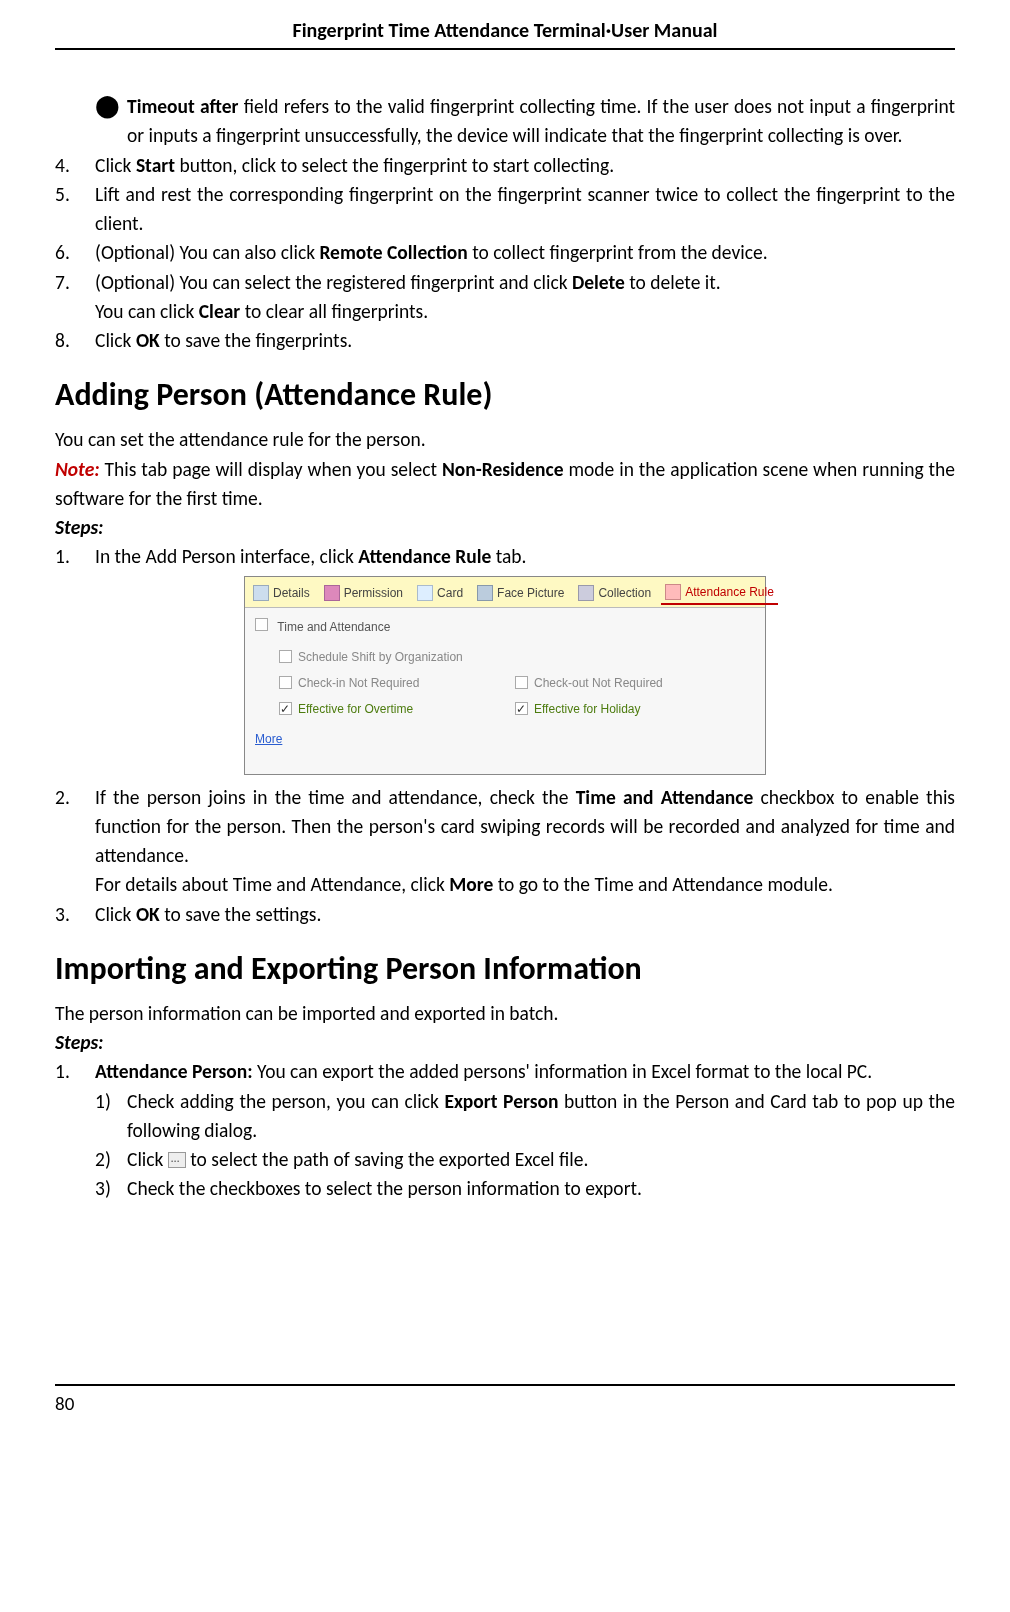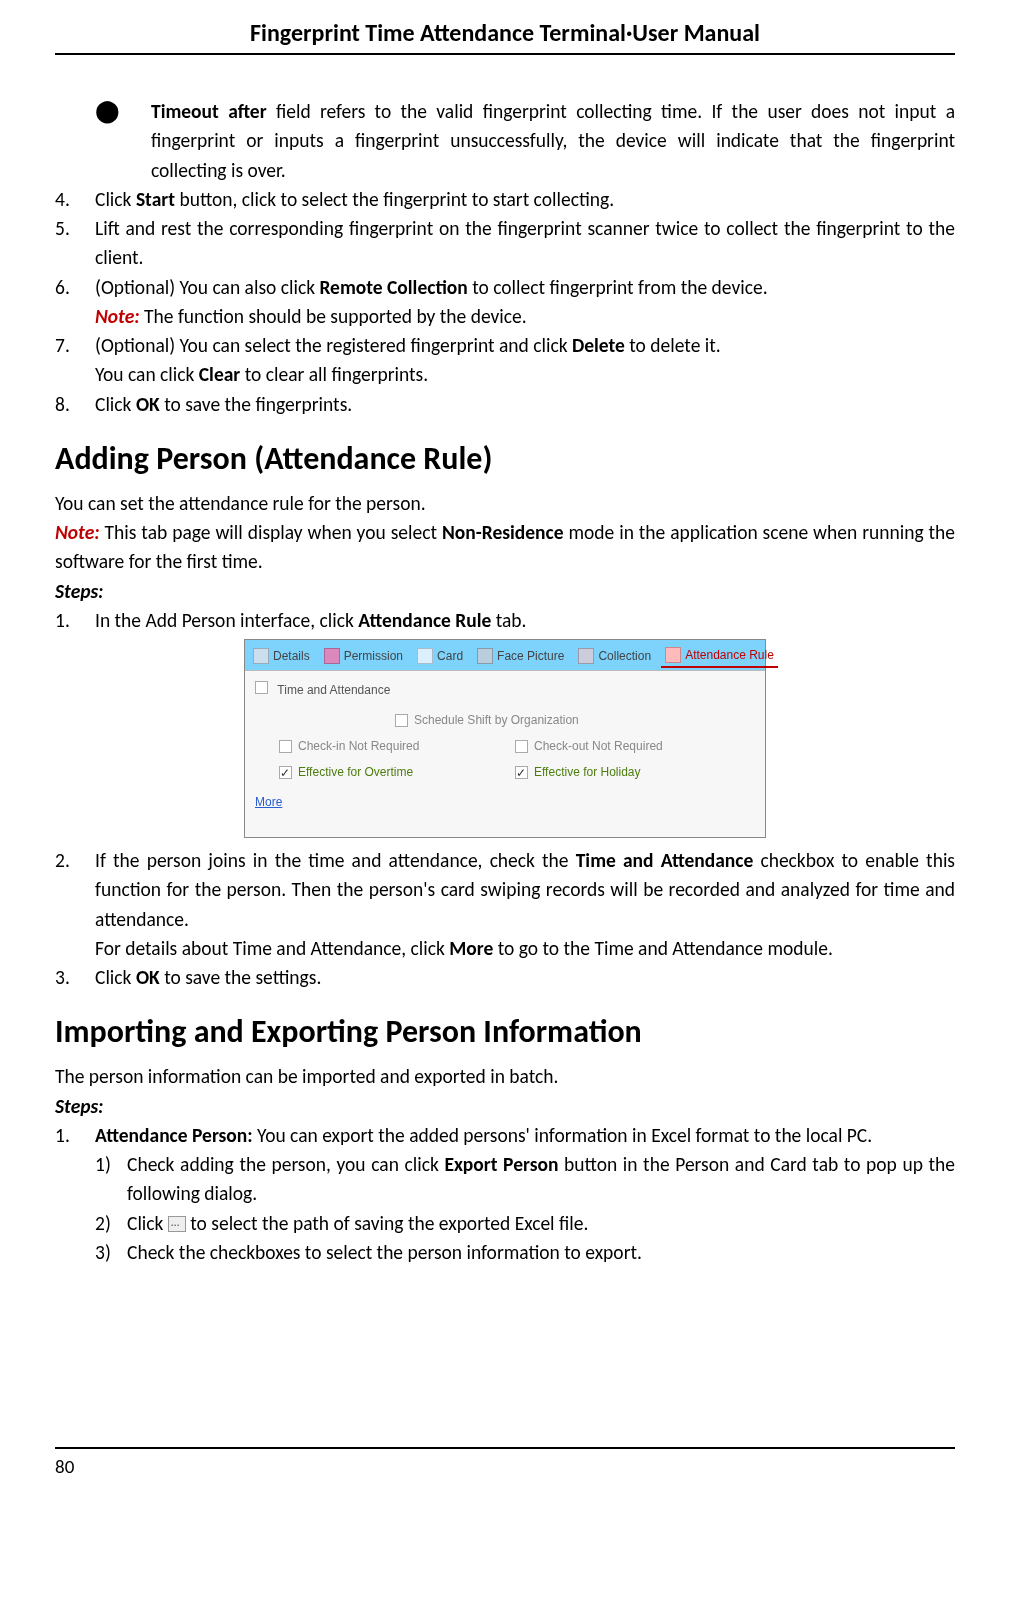--- a/index.html
+++ b/index.html
@@ -13,21 +13,21 @@
     width: 1010px;
     min-height: 1612px;
     margin: 0 auto;
     padding: 18px 55px 0 55px;
     box-sizing: border-box;
     position: relative;
   }
   .header {
     text-align: center;
     font-weight: bold;
-    font-size: 24px;
+    font-size: 20px;
     padding-bottom: 6px;
     border-bottom: 2px solid #000;
     margin-bottom: 42px;
   }
   .body {
     font-size: 19.5px;
     line-height: 1.5;
     text-align: justify;
   }
   .bullet-row {
@@ -36,21 +36,20 @@
   }
   .bullet-row .bul {
     width: 32px;
     flex: 0 0 32px;
     font-size: 22px;
     line-height: 1.3;
   }
   .bullet-row .txt {
     flex: 1;
     text-align: justify;
-    margin-left: 24px;
   }
   .num-row {
     display: flex;
   }
   .num-row .num {
     width: 40px;
     flex: 0 0 40px;
   }
   .num-row .txt {
     flex: 1;
@@ -103,21 +102,21 @@
     width: 520px;
     border: 1px solid #888;
     background: #eee;
     font-family: Tahoma, Arial, sans-serif;
     font-size: 12px;
     color: #444;
   }
   .shot .tabs {
     display:flex;
     align-items:center;
-    background:#7dd3fc;
+    background:#fef9c3;
     border-bottom:1px solid #bbb;
     padding: 4px 4px 2px 4px;
     gap:6px;
     flex-wrap: nowrap;
   }
   .shot .tab {
     display:flex;
     align-items:center;
     gap:4px;
     padding: 2px 4px;
@@ -146,21 +145,20 @@
   .shot .panel-title {
     padding: 4px 2px 8px 2px;
     color:#555;
   }
   .shot .opts {
     padding-left: 20px;
   }
   .shot .row {
     display:flex;
     padding: 4px 6px;
-    justify-content: center;
   }
   .shot .cell {
     display:flex;
     align-items:center;
     gap:6px;
     width: 240px;
     color:#888;
   }
   .shot .cell.on { color:#4d7c0f; }
   .chk {
@@ -244,23 +242,20 @@
     <div class="num-row">
       <div class="num">5.</div>
       <div class="txt">Lift and rest the corresponding fingerprint on the fingerprint scanner twice to collect the fingerprint to the client.</div>
     </div>
 
     <div class="num-row">
       <div class="num">6.</div>
       <div class="txt">
         <span>(Optional) You can also click </span><b>Remote Collection</b><span> to collect fingerprint from the device.</span>
       </div>
-    </div>
-    <div class="indent-note">
-      <span class="note-red">Note:</span><span> The function should be supported by the device.</span>
     </div>
 
     <div class="num-row">
       <div class="num">7.</div>
       <div class="txt">
         <span>(Optional) You can select the registered fingerprint and click </span><b>Delete</b><span> to delete it.</span>
       </div>
     </div>
     <div class="indent-note">
       <span>You can click </span><b>Clear</b><span> to clear all fingerprints.</span>

